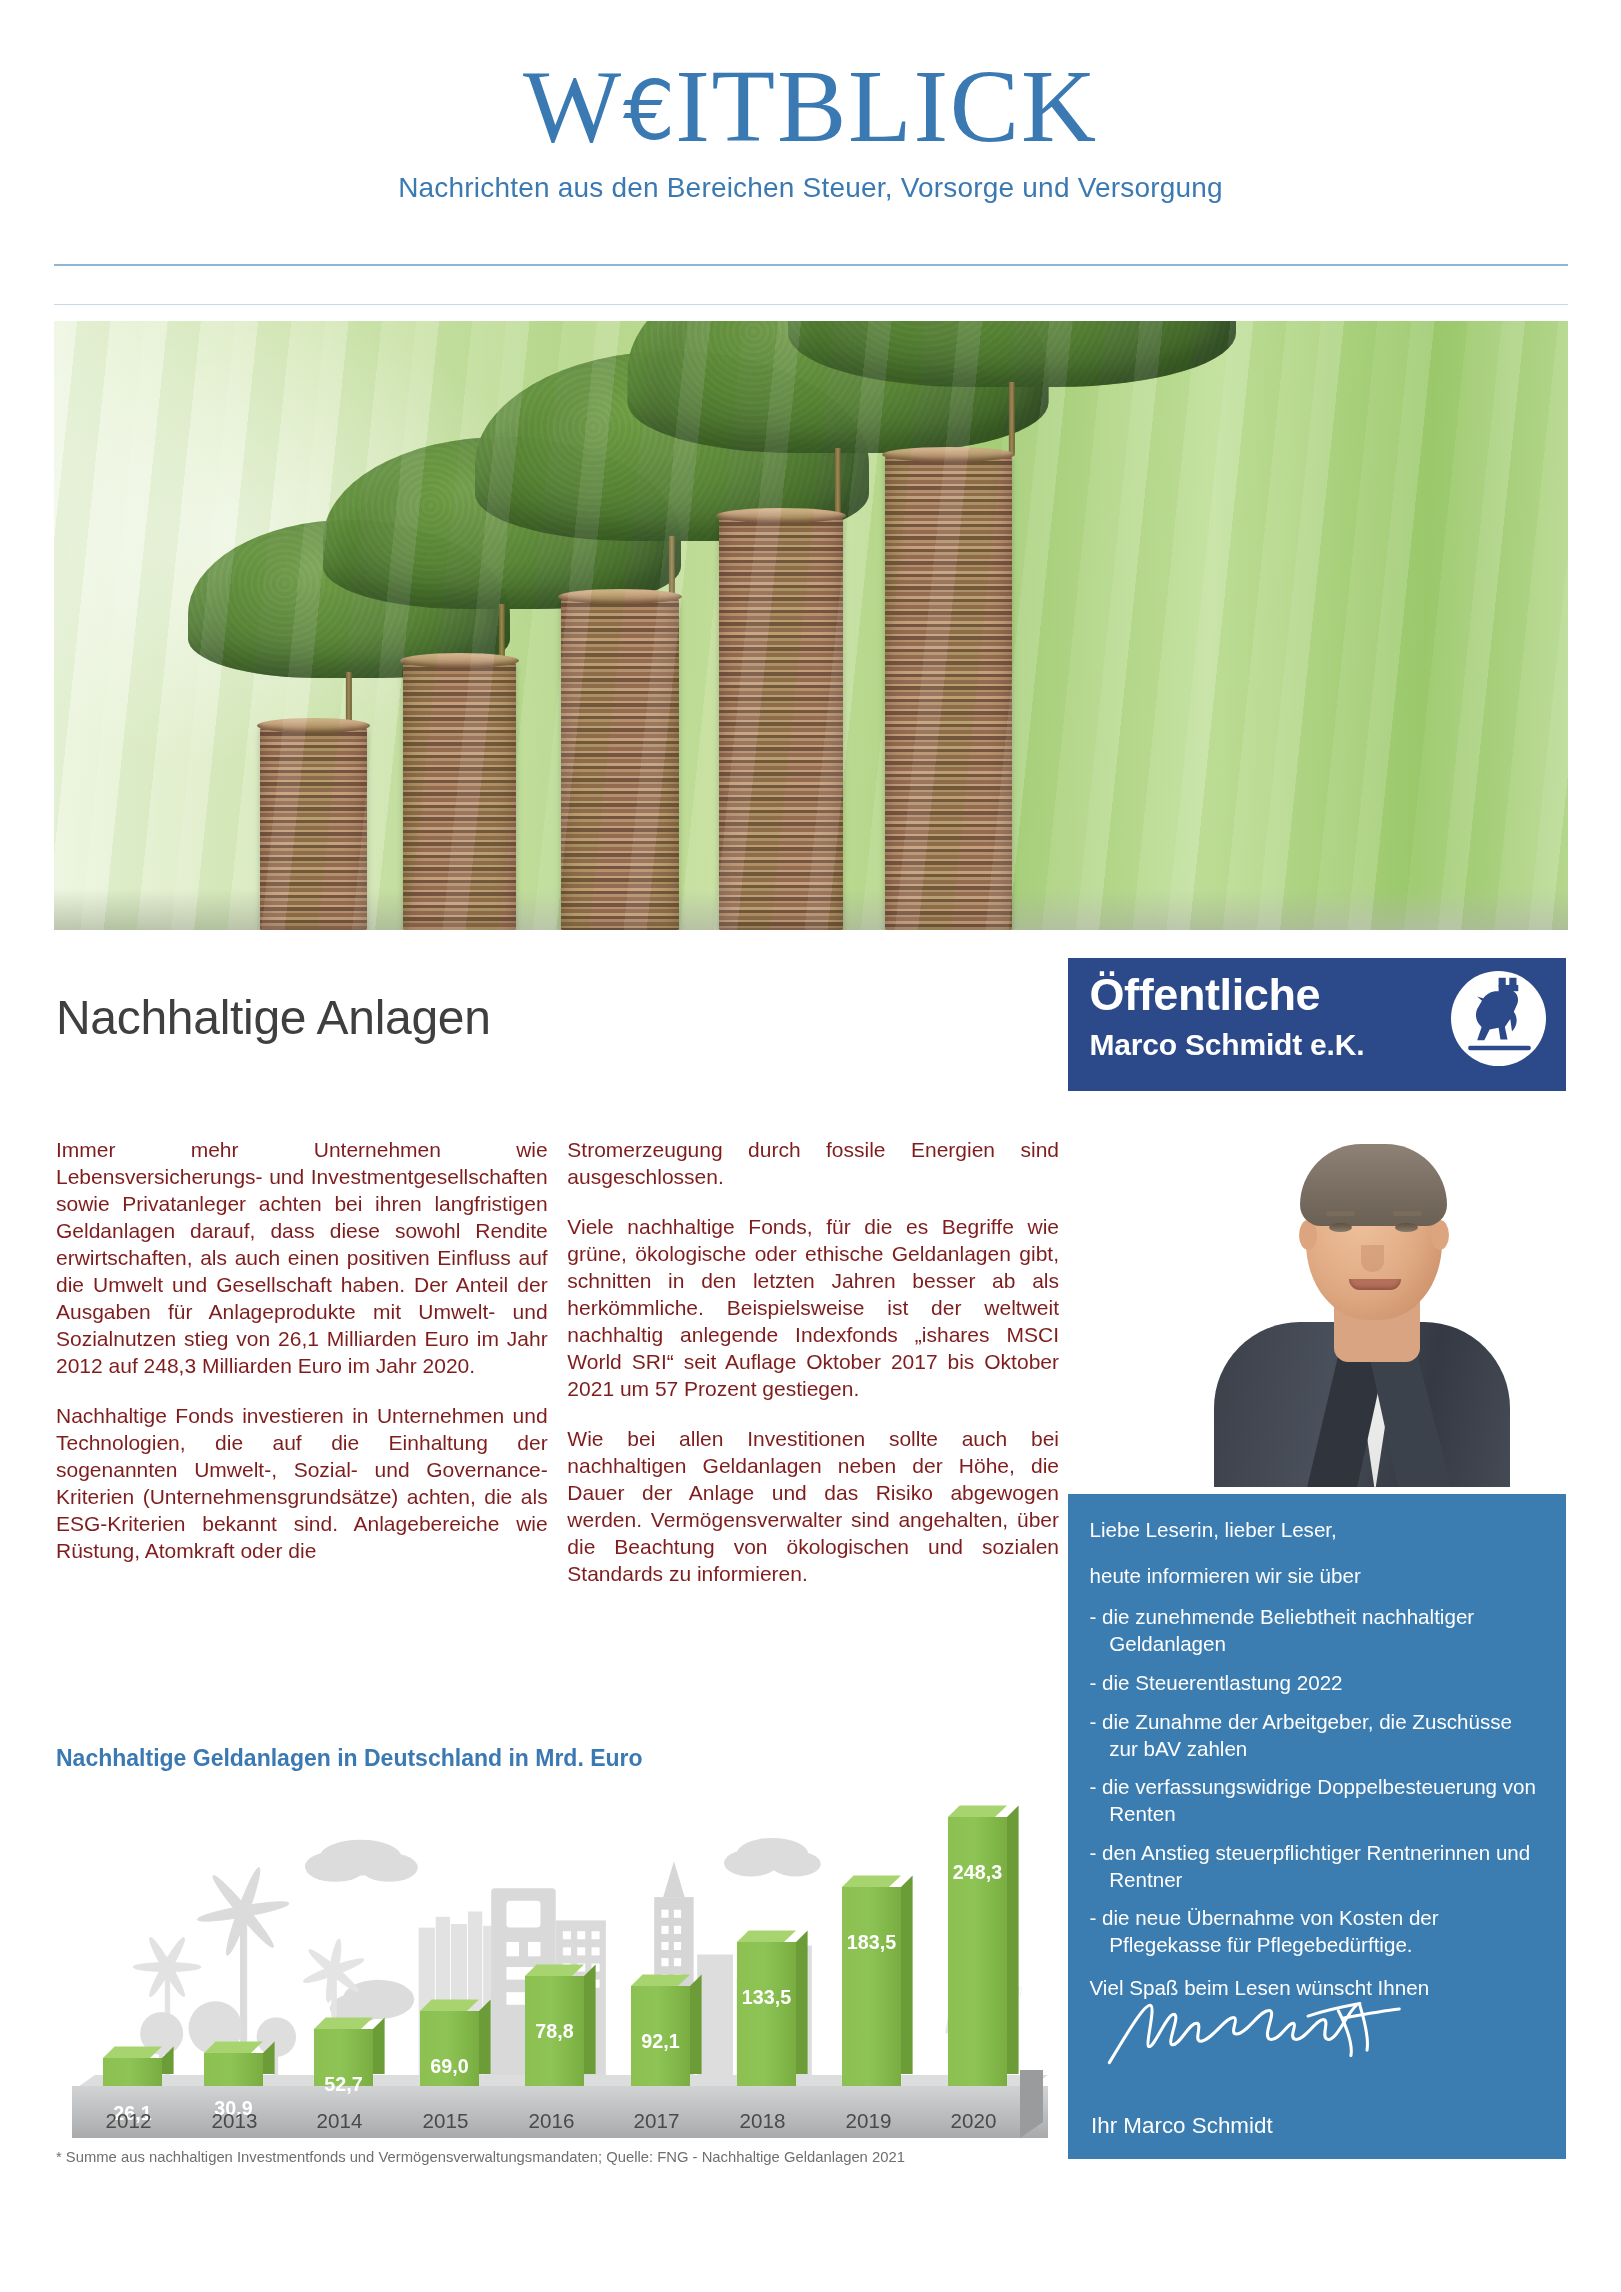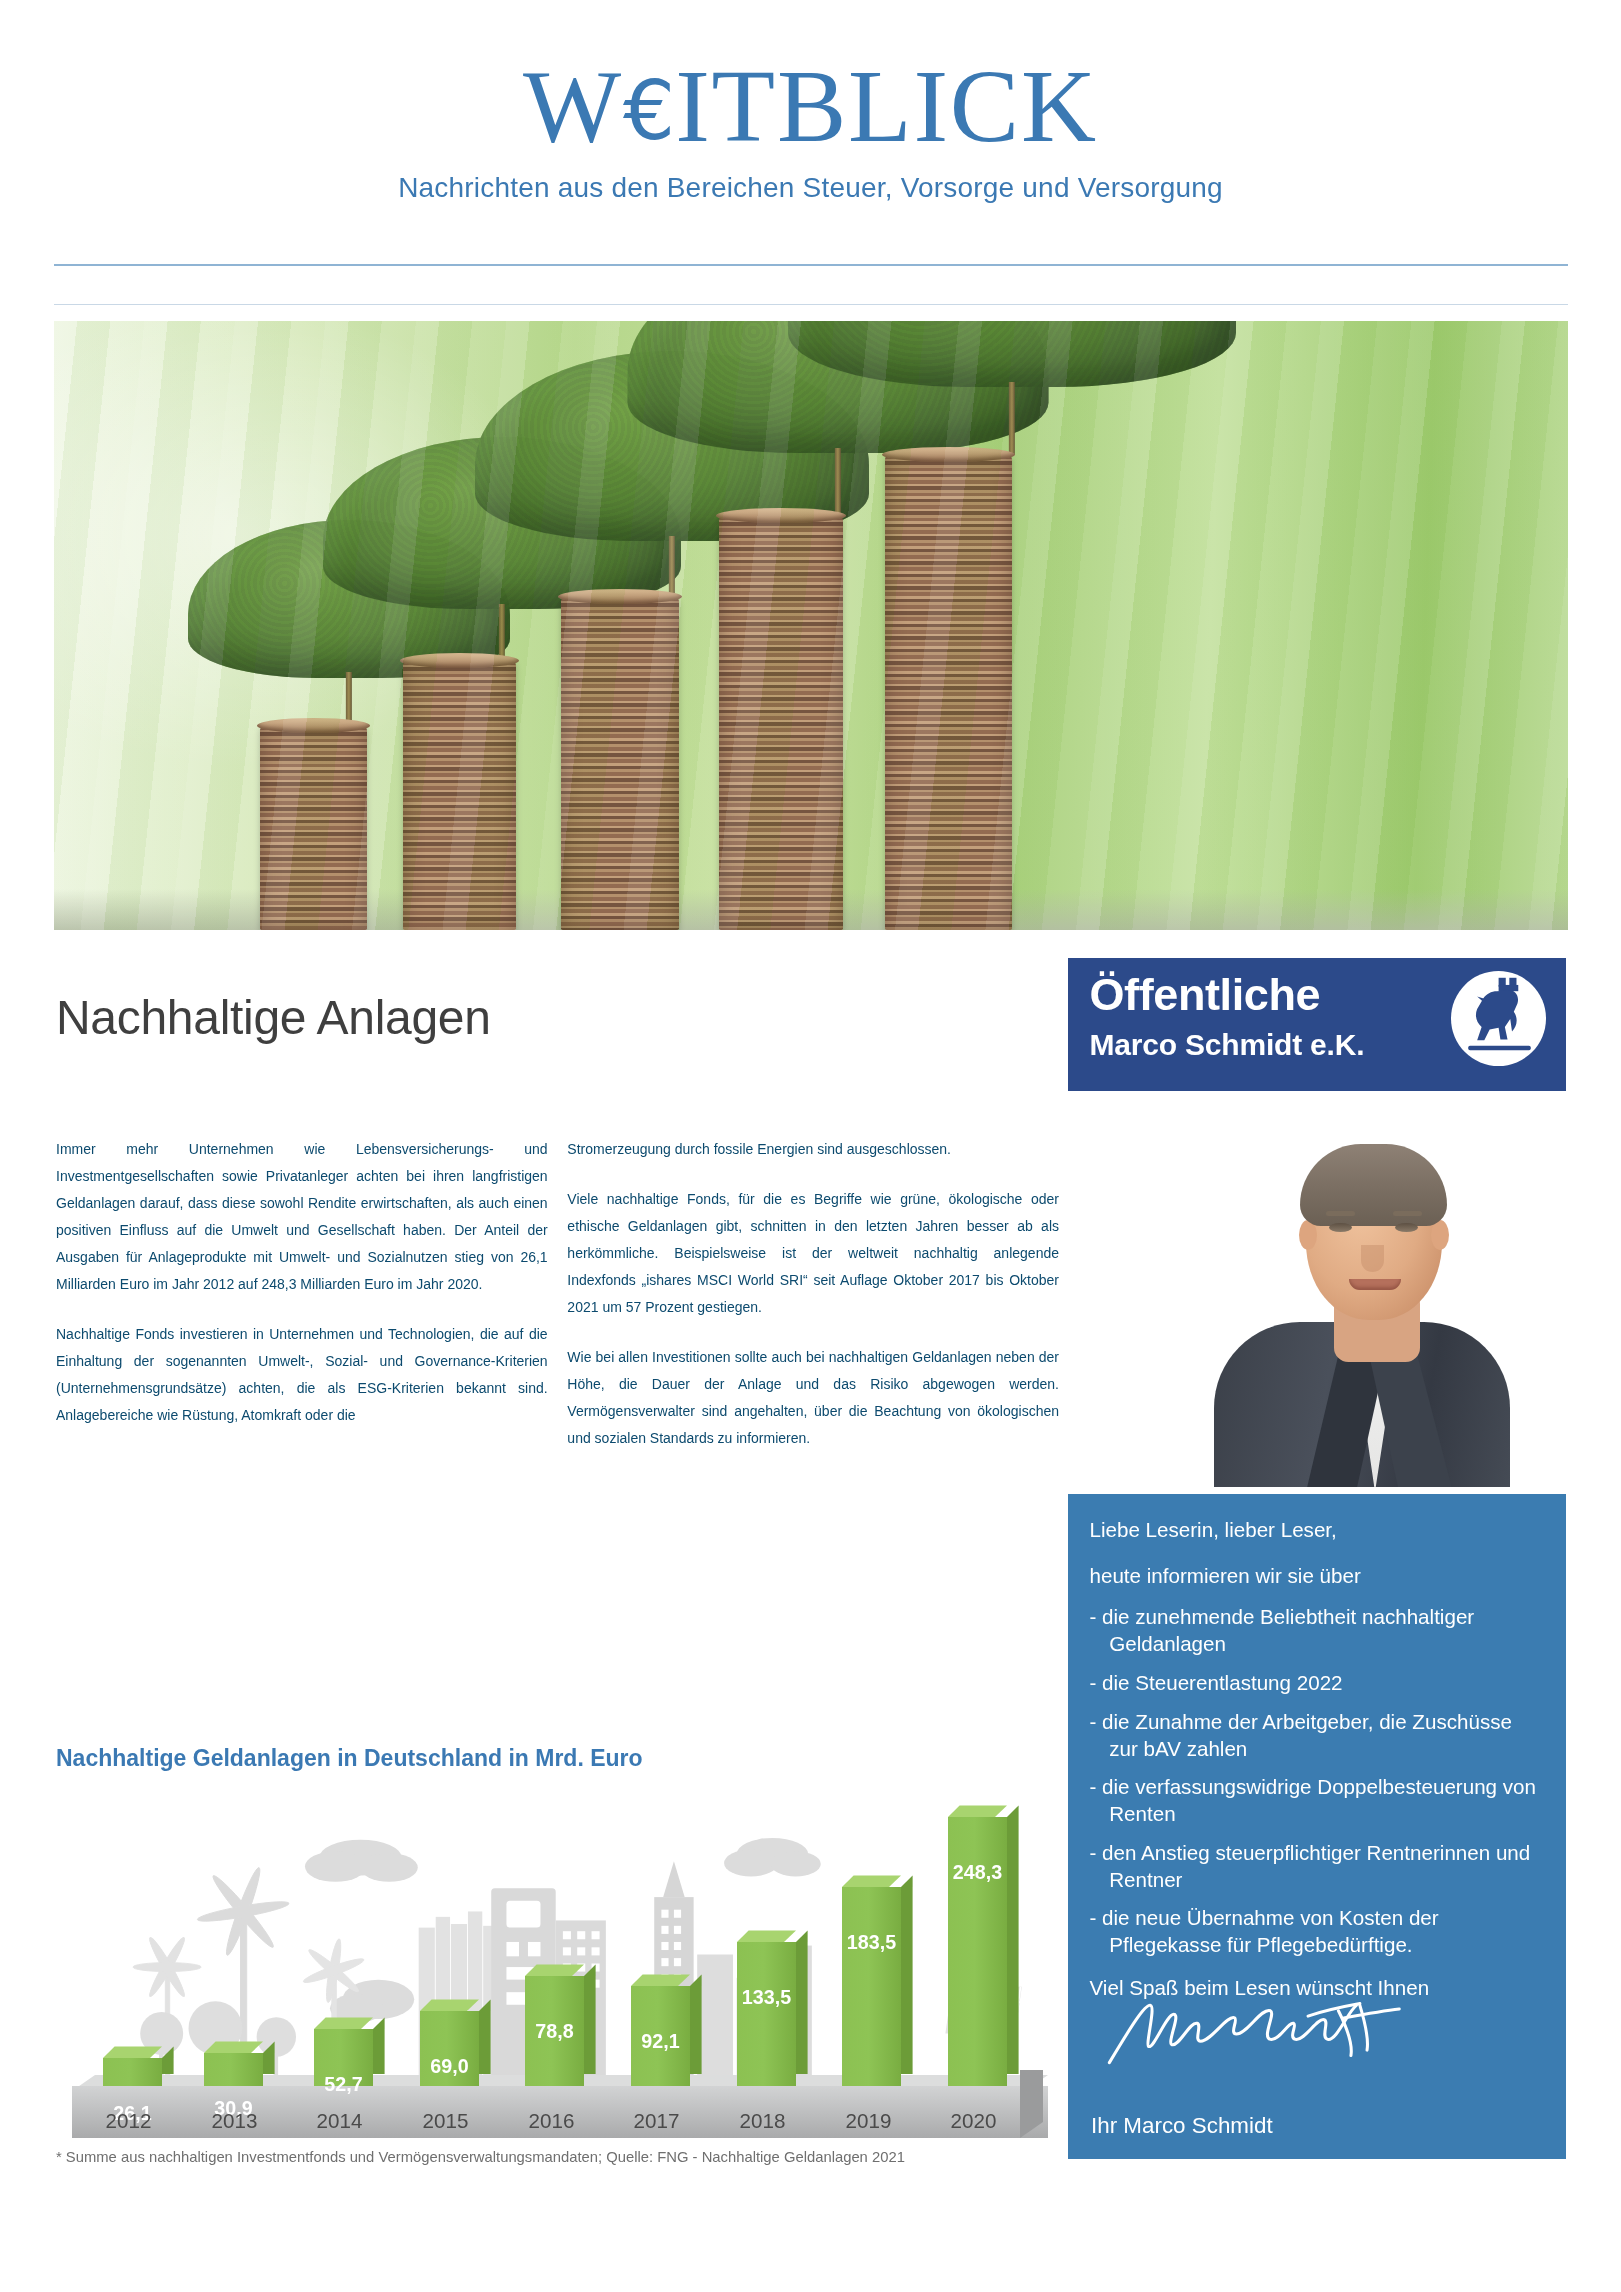--- a/index.html
+++ b/index.html
@@ -40,21 +40,21 @@
         background:repeating-radial-gradient(circle at 30% 40%, rgba(120,170,80,.35) 0 2.7px, rgba(45,80,30,.28) 2.7px 6.3px);mix-blend-mode:multiply;opacity:.65;}
   .ground{position:absolute;left:0;right:0;bottom:0;height:41px;background:linear-gradient(180deg,rgba(190,200,175,.0),rgba(175,185,160,.85));}
 
   
   .headline{position:absolute;left:56px;top:990px;font-size:48px;color:#3f3f3f;font-weight:400;letter-spacing:-0.3px;}
   .subhead{position:absolute;left:56px;top:1062px;font-size:33px;color:#4e9ccb;font-weight:400;}
 
   
   .article{position:absolute;left:56px;top:1136px;width:1003px;display:flex;gap:19.7px;}
   .col{width:492px;}
-  .col p{margin:0 0 23px 0;font-size:14px;line-height:27px;text-align:justify;color:#0c4a6e;
+  .col p{margin:0 0 23px 0;font-size:21px;line-height:27px;text-align:justify;color:#7f1d1d;
         -webkit-hyphens:none;hyphens:none;}
   .col p.last{margin-bottom:0;}
 
   
   .chart-title{position:absolute;left:56px;top:1745px;font-size:23px;font-weight:bold;color:#3b79b3;}
   .chart{position:absolute;left:56px;top:1782px;width:1003px;height:381px;overflow:hidden;background:#fff;}
   .skyline{position:absolute;left:0;bottom:56px;width:1003px;height:296px;}
   .plot{position:absolute;left:0;bottom:0;width:1003px;height:381px;}
   .base{position:absolute;left:16px;bottom:25px;width:976px;height:52px;
         background:linear-gradient(180deg,#d2d3d4 0%,#c2c3c4 40%,#a9aaab 100%);

